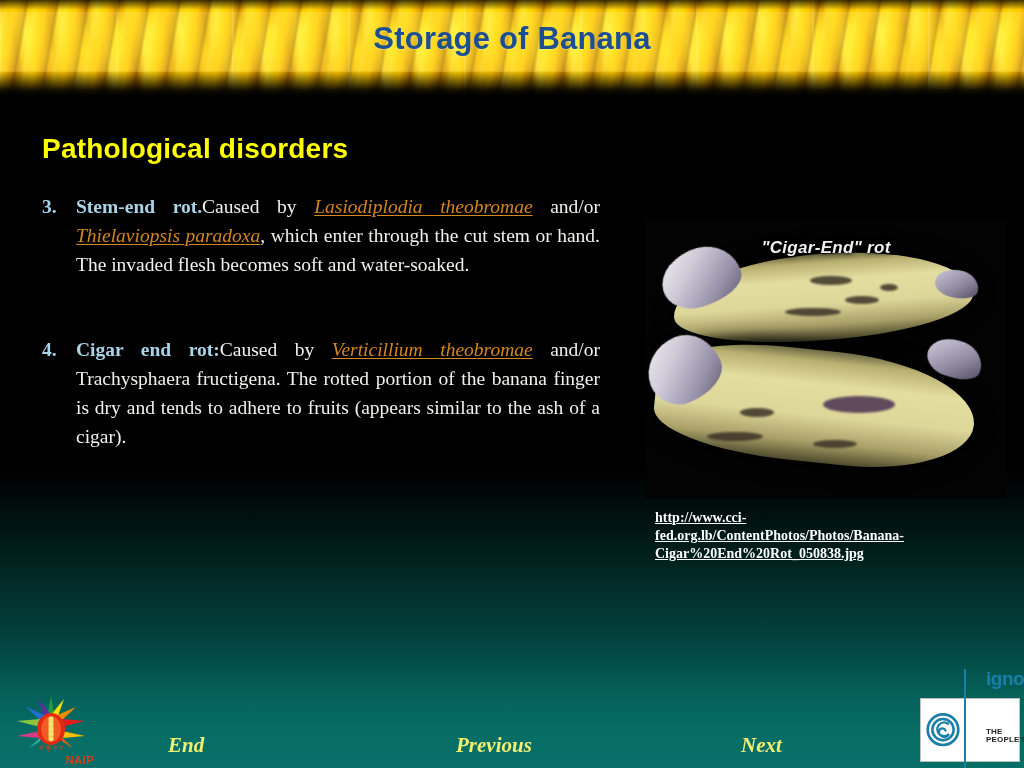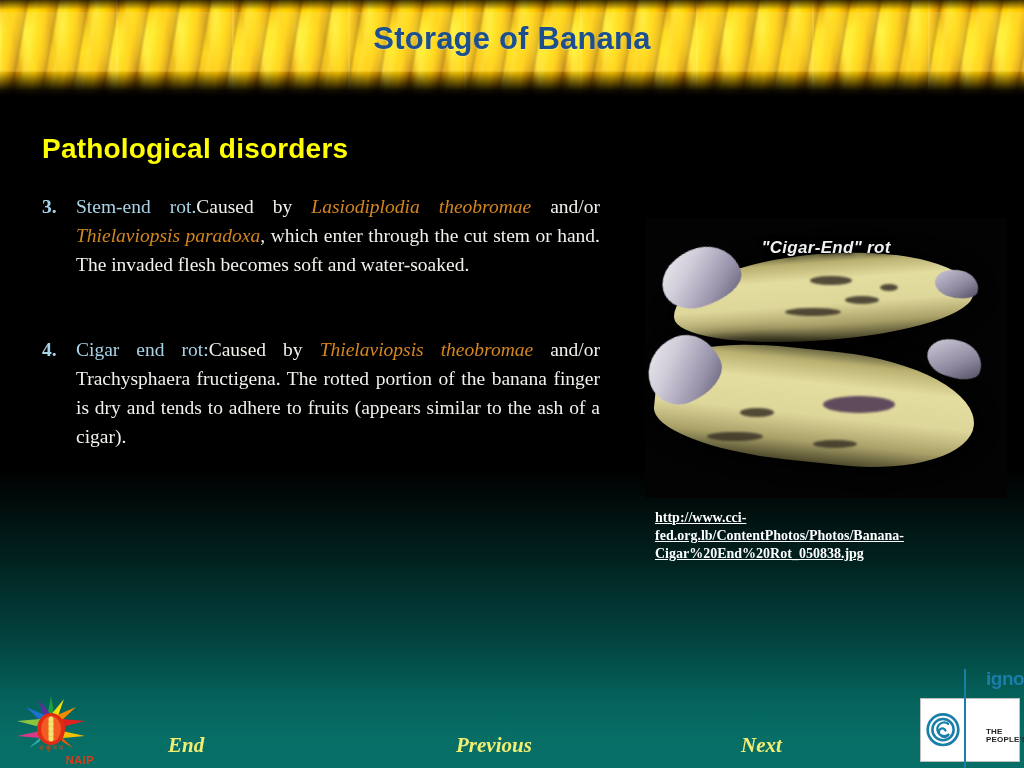--- a/index.html
+++ b/index.html
@@ -156,27 +156,28 @@
   .disorder-item + .disorder-item { margin-top: 56px; }
 
   .item-number {
     position: absolute;
     left: 0; top: 0;
     font-weight: bold;
     color: #a9d4e8;
   }
 
   .item-term {
-    font-weight: normal;
+    font-weight: bold;
     color: #a9d4e8;
   }
 
   .sci-link {
     font-style: italic;
     color: #d4861f;
+    text-decoration: underline;
     text-underline-offset: 2px;
   }
 
   .sci-plain {
     color: #f2f2ec;
   }
 
   
   #photo-figure {
     position: absolute;
@@ -375,21 +376,21 @@
 
   <div id="slide-title">Storage of Banana</div>
 
   <div id="text-column">
 
     <div class="disorder-item">
       <span class="item-number">3.</span><span class="item-term">Stem-end rot.</span><span>Caused by </span><span class="sci-link">Lasiodiplodia theobromae</span><span> and/or </span><span class="sci-link">Thielaviopsis paradoxa</span><span>, which enter through the cut stem or hand. The invaded flesh becomes soft and water-soaked.</span>
     </div>
 
     <div class="disorder-item">
-      <span class="item-number">4.</span><span class="item-term">Cigar end rot:</span><span>Caused by </span><span class="sci-link">Thielaviopsis theobromae</span><span> and/or </span><span class="sci-plain">Trachysphaera fructigena</span><span>. The rotted portion of the banana finger is dry and tends to adhere to fruits (appears similar to the ash of a cigar).</span>
+      <span class="item-number">4.</span><span class="item-term">Cigar end rot:</span><span>Caused by </span><span class="sci-link">Verticillium theobromae</span><span> and/or </span><span class="sci-plain">Trachysphaera fructigena</span><span>. The rotted portion of the banana finger is dry and tends to adhere to fruits (appears similar to the ash of a cigar).</span>
     </div>
 
   </div>
 
   <div id="photo-figure">
     <div id="photo-canvas">
 
       <div class="banana-photo" id="photo-banana-top"></div>
       <div class="bruise" style="left:165px; top:58px; width:42px; height:9px;"></div>
       <div class="bruise" style="left:200px; top:78px; width:34px; height:8px;"></div>

